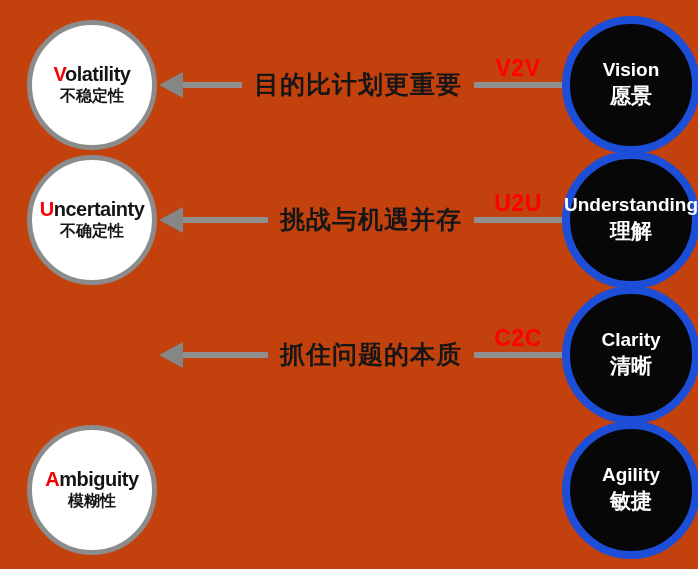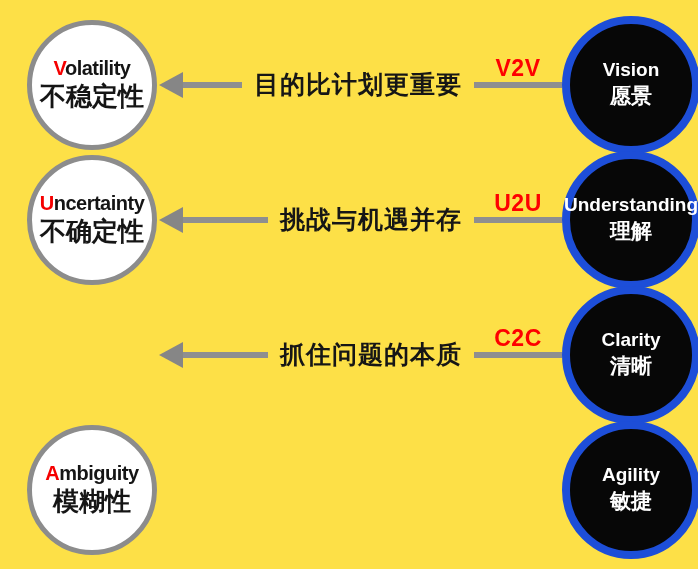--- a/index.html
+++ b/index.html
@@ -1,19 +1,19 @@
 <!DOCTYPE html>
 <html><head>
 <meta charset="utf-8">
 <style>
   html, body { margin:0; padding:0; background:#ffffff; }
   .canvas {
     position:relative;
     width:698px; height:569px;
-    background:#fde047;
+    background:#c2410c;
     font-family:"Liberation Sans", sans-serif;
     overflow:hidden;
     box-sizing:border-box;
     padding-top:17px;
   }
   .row { position:relative; height:135px; }
 
   
   .circle-left {
     position:absolute; left:27px; top:50%; transform:translateY(-50%);
@@ -22,21 +22,21 @@
     background:#ffffff;
     display:flex; flex-direction:column; align-items:center; justify-content:center;
     text-align:center; z-index:2;
   }
   .circle-left .en {
     font-size:20px; font-weight:bold; color:#151515;
     line-height:1.15; white-space:nowrap; letter-spacing:-0.5px;
   }
   .circle-left .en .first { color:#f50000; }
   .circle-left .zh {
-    font-size:26px; font-weight:bold; color:#151515; line-height:1.25; white-space:nowrap;
+    font-size:16px; font-weight:bold; color:#151515; line-height:1.25; white-space:nowrap;
   }
 
   
   .circle-right {
     position:absolute; left:562px; top:50%; transform:translateY(-50%);
     width:122px; height:122px;
     border:8px solid #1d4ed8; border-radius:50%;
     background:#070707;
     display:flex; flex-direction:column; align-items:center; justify-content:center;
     text-align:center; color:#ffffff; z-index:2;

